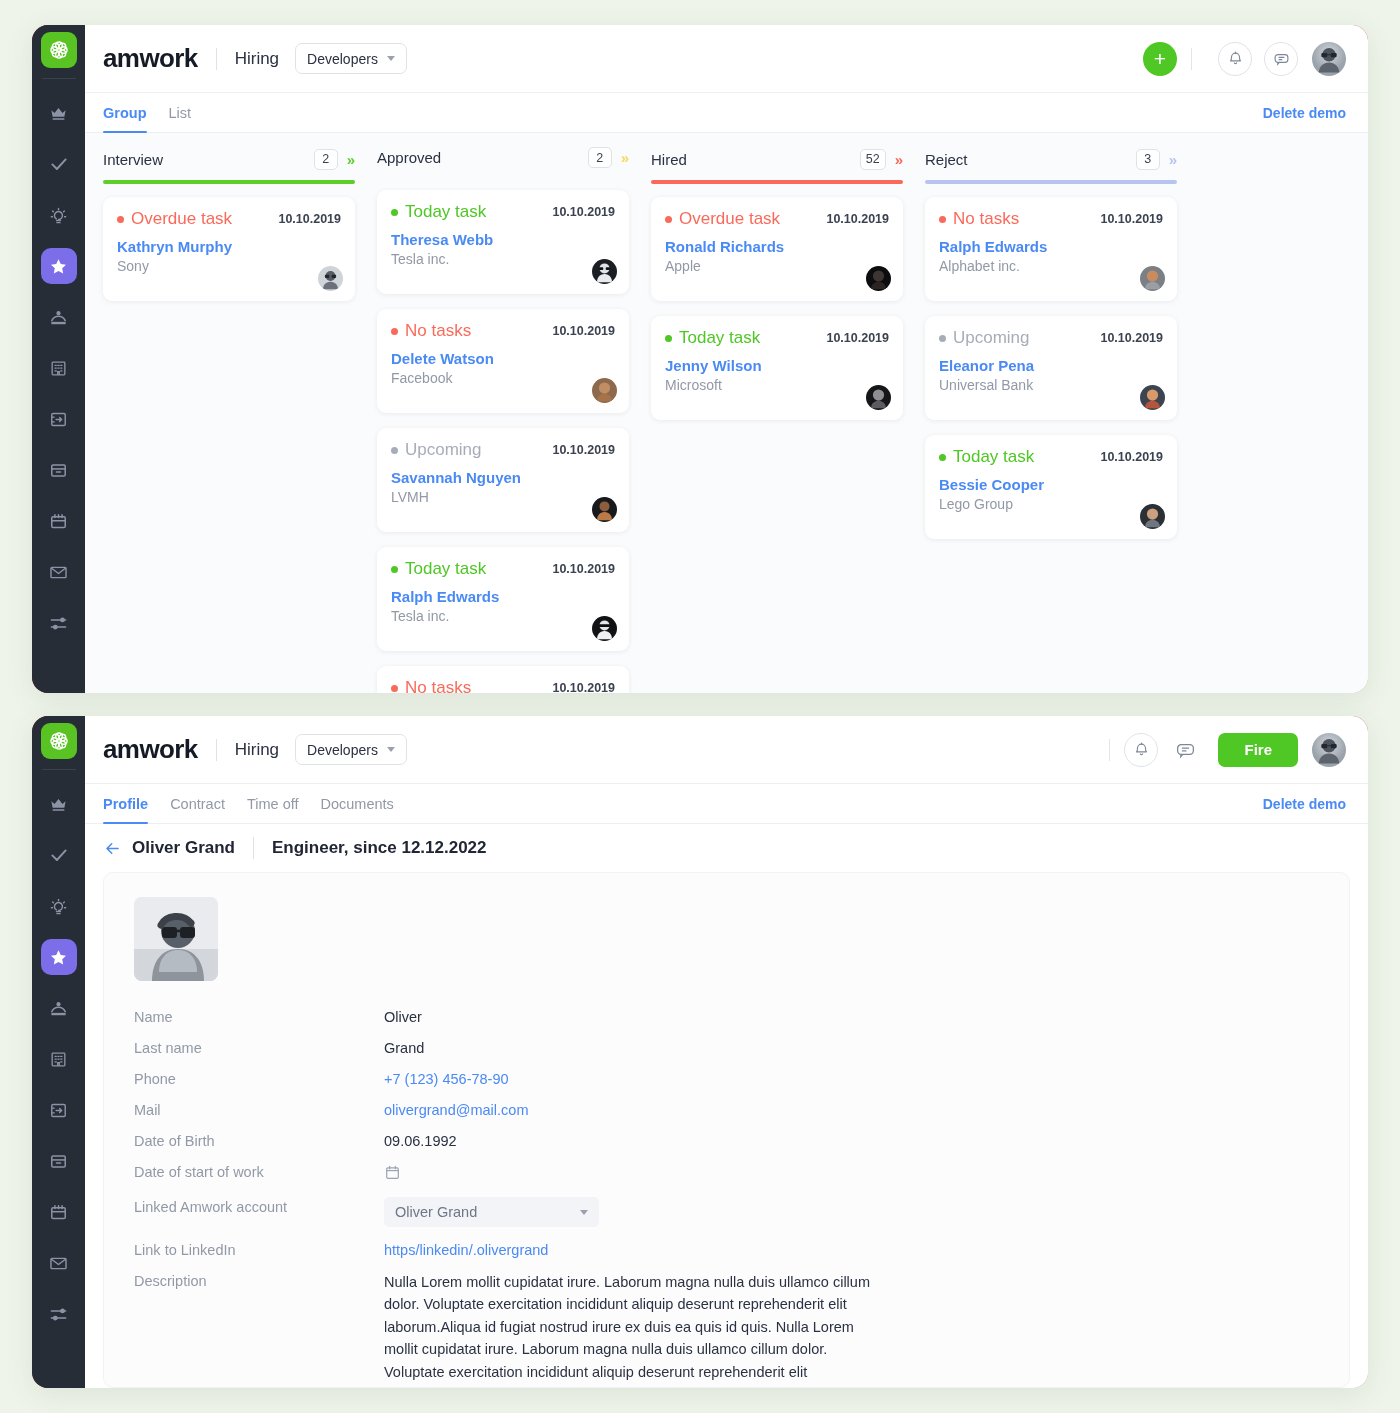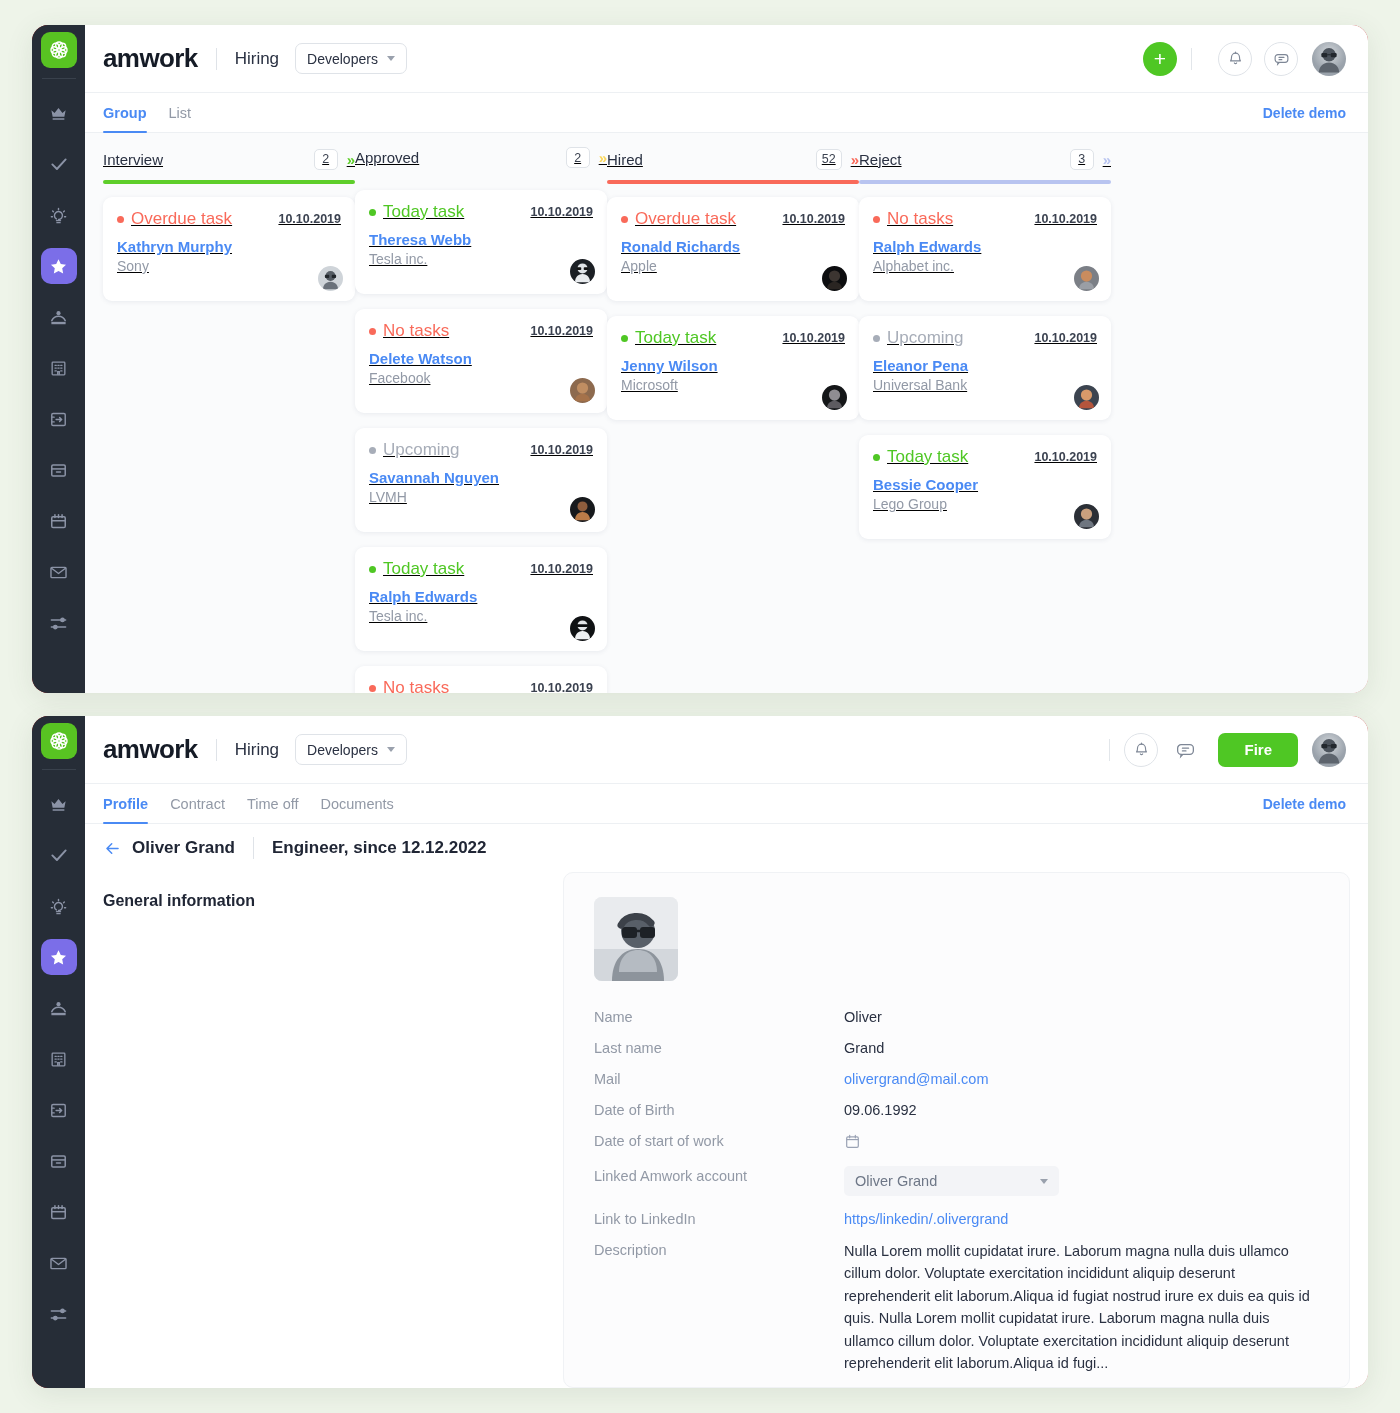--- a/index.html
+++ b/index.html
@@ -106,21 +106,21 @@
   .tab.active::after {
     content: ""; position: absolute; left: 0; right: 0; bottom: -1px;
     height: 2px; background: #4a8af4; border-radius: 2px;
   }
   .tabs-spacer { flex: 1; }
   .link-delete { display: flex; align-items: center; font-size: 14px; color: #4a8af4; font-weight: 600; }
 
   
   .board {
     flex: 1; background: #fafbfc; padding: 14px 0 0 18px;
-    display: flex; overflow: hidden; text-decoration: underline;
+    display: flex; gap: 22px; overflow: hidden;
   }
   .column { width: 252px; flex: 0 0 252px; display: flex; flex-direction: column; }
   .col-head { display: flex; align-items: center; height: 24px; }
   .col-title { font-size: 15px; color: #2a3142; font-weight: 500; }
   .col-head-sp { flex: 1; }
   .col-count {
     min-width: 24px; height: 21px; padding: 0 5px;
     border: 1px solid #dfe3e8; border-radius: 5px; background: #fff;
     display: flex; align-items: center; justify-content: center;
     font-size: 12.5px; color: #3b4250;
@@ -731,23 +731,20 @@
         <svg width="19" height="19" viewBox="0 0 24 24" fill="none" stroke="currentColor" stroke-width="1.9" stroke-linecap="round" stroke-linejoin="round">
             <path d="M19 12H5M11 6l-6 6 6 6"></path>
           </svg>
       </span>
       <span class="crumb-name">Oliver Grand</span>
       <span class="crumb-sep"></span>
       <span class="crumb-role">Engineer, since 12.12.2022</span>
     </div>
 
     <div class="profile-body">
-      <div class="profile-left">
-        <div class="section-title">General information</div>
-      </div>
 
       <div class="profile-card">
         <div class="photo">
           <svg viewBox="0 0 84 84" width="84" height="84">
             <rect width="84" height="84" fill="#e9ebee"></rect>
             <rect y="52" width="84" height="32" fill="#d3d7dc"></rect>
             <circle cx="44" cy="34" r="17" fill="#585f68"></circle>
             <path d="M44 52c17 0 26 13 26 32H18c0-19 9-32 26-32z" fill="#8d949c"></path>
             <path d="M44 53c12 0 19 9 19 22H25c0-13 7-22 19-22z" fill="#b5bbc2"></path>
             <rect x="28" y="30" width="15" height="11" rx="3" fill="#1d2126"></rect>
@@ -760,20 +757,24 @@
         <div class="field">
           <div class="field-label">Name</div>
           <div class="field-value">Oliver</div>
         </div>
 
         <div class="field">
           <div class="field-label">Last name</div>
           <div class="field-value">Grand</div>
         </div>
 
+        <div class="field">
+          <div class="field-label">Phone</div>
+          <div class="field-value link">+7 (123) 456-78-90</div>
+        </div>
 
         <div class="field">
           <div class="field-label">Mail</div>
           <div class="field-value link">olivergrand@mail.com</div>
         </div>
 
         <div class="field">
           <div class="field-label">Date of Birth</div>
           <div class="field-value">09.06.1992</div>
         </div>

